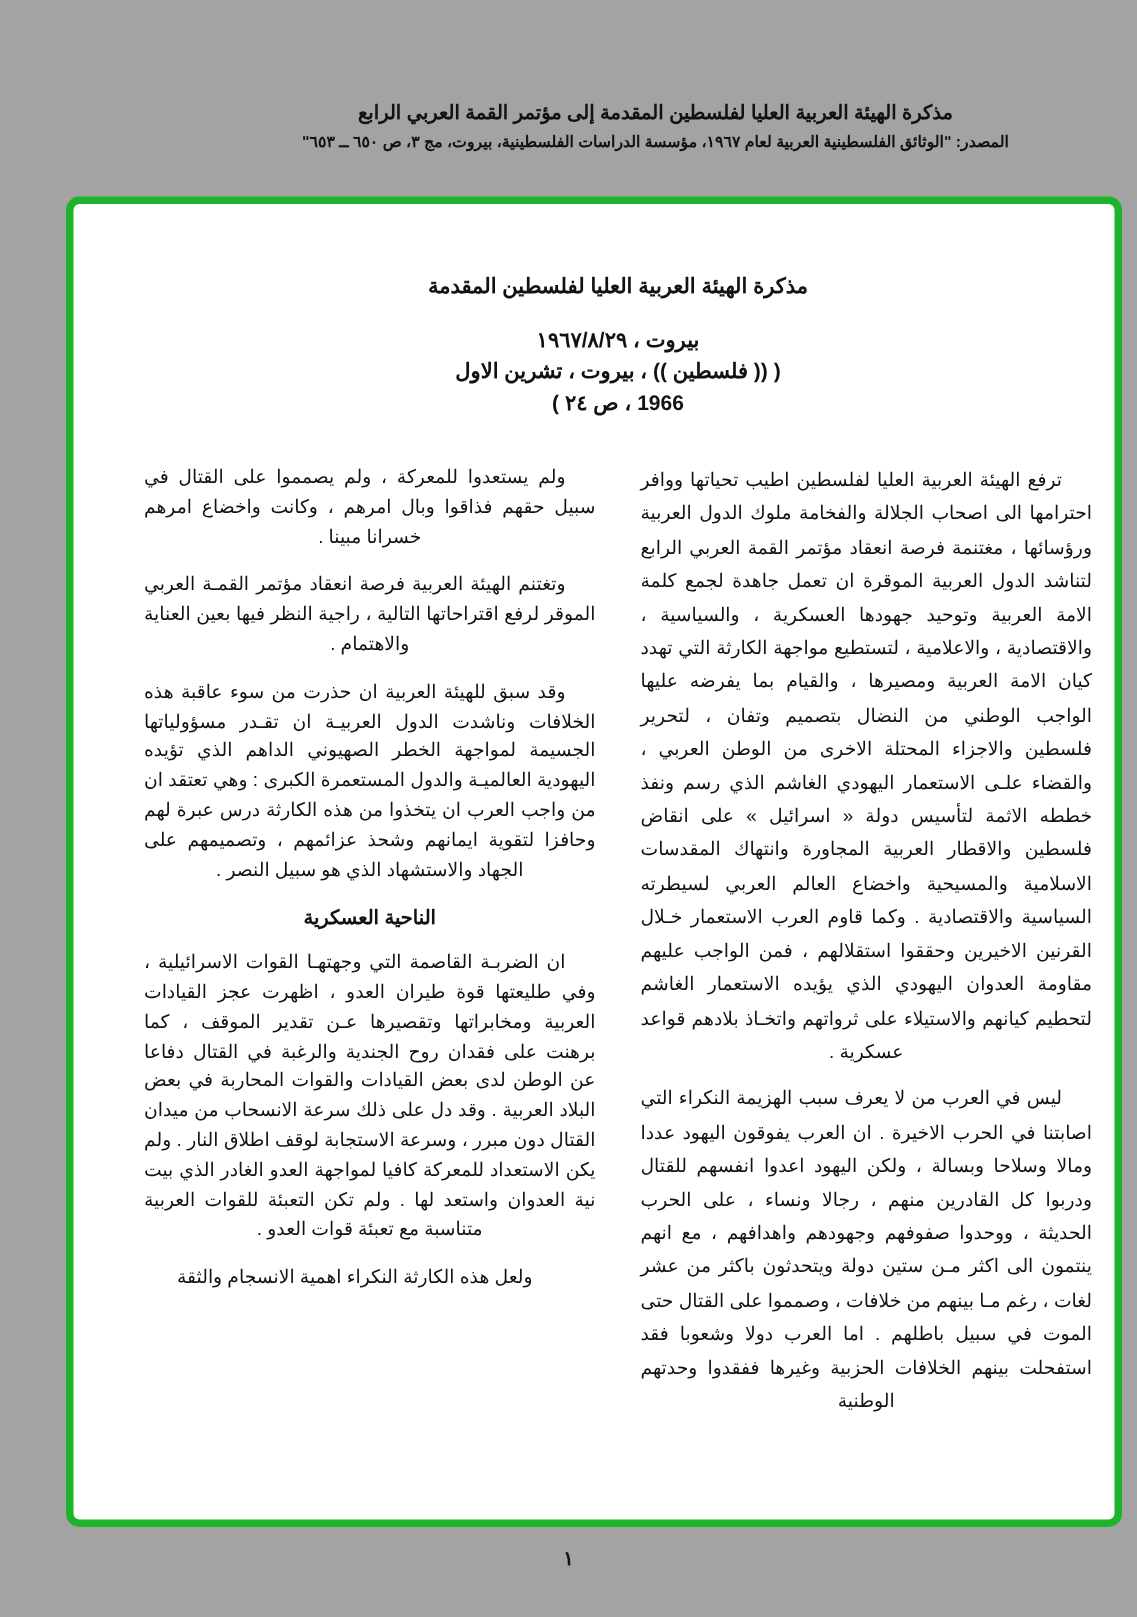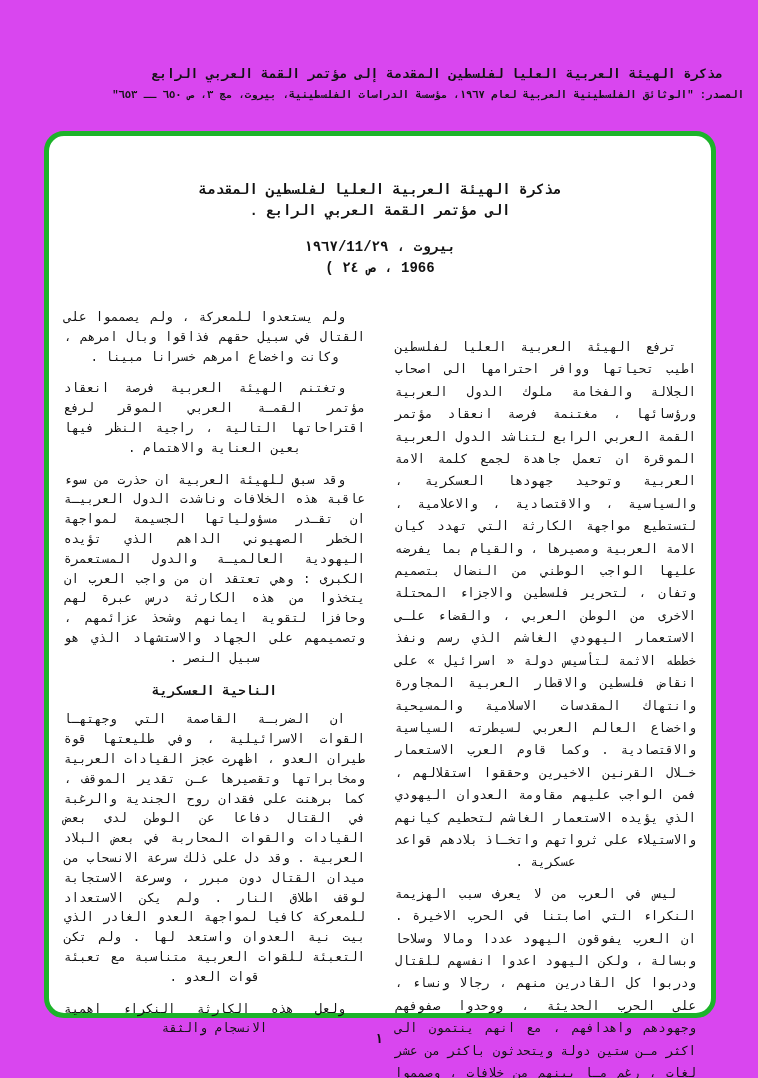--- a/index.html
+++ b/index.html
@@ -1,21 +1,21 @@
 <!DOCTYPE html>
 <html lang="ar"><head>
 <meta charset="utf-8">
 <style>
   html, body { margin: 0; padding: 0; background: #ffffff; }
   .page {
     position: relative;
     width: 758px;
     height: 1078px;
-    background: #d946ef;
-    font-family: Liberation Mono, monospace;
+    background: #a3a3a3;
+    font-family: Liberation Sans, sans-serif;
     color: #121212;
     overflow: hidden;
   }
 
   
   .page-header {
     position: absolute;
     top: 66px;
     left: 130px;
     right: 14px;
@@ -36,23 +36,24 @@
   }
 
   
   .doc-frame {
     position: absolute;
     left: 44px;
     top: 131px;
     width: 662px;
     height: 877px;
     border: 5px solid #1db32a;
-    border-radius: 20px;
+    border-radius: 9px;
     background: #ffffff;
     box-sizing: content-box;
+    padding-left: 32px;
   }
 
   
   .title-block {
     padding-top: 44px;
     text-align: center;
     direction: rtl;
     font-weight: bold;
     font-size: 14px;
     line-height: 21px;
@@ -72,21 +73,21 @@
     direction: rtl;
     text-align: justify;
     font-size: 12.5px;
   }
   .col p {
     margin: 0 0 9px 0;
     text-indent: 20px;
     text-align: justify;
     text-align-last: center;
   }
-  .col-right { line-height: 22.4px; margin-top: 28px; }
+  .col-right { line-height: 22.4px; }
   .col-left  { line-height: 19.8px; }
   .col-left p { margin-bottom: 12px; }
   .col h3.section-heading {
     margin: 0 0 10px 0;
     text-align: center;
     font-size: 13px;
     font-weight: bold;
   }
 
   
@@ -108,23 +109,23 @@
 
   <div class="page-header">
     <div class="hdr-title">مذكرة الهيئة العربية العليا لفلسطين المقدمة إلى مؤتمر القمة العربي الرابع</div>
     <div class="hdr-source">المصدر: "الوثائق الفلسطينية العربية لعام ١٩٦٧، مؤسسة الدراسات الفلسطينية، بيروت، مج ٣، ص ٦٥٠ ــ ٦٥٣"</div>
   </div>
 
   <div class="doc-frame">
 
     <div class="title-block">
       <div>مذكرة الهيئة العربية العليا لفلسطين المقدمة</div>
-      <div>الى مؤتمر القمة العربي الرابع .</div>
       <div class="tb-gap"></div>
-      <div>بيروت ، ١٩٦٧/11/٢٩</div>
+      <div>بيروت ، ١٩٦٧/٨/٢٩</div>
+      <div>( (( فلسطين )) ، بيروت ، تشرين الاول</div>
       <div>1966 ، ص ٢٤ )</div>
     </div>
 
     <div class="columns">
 
       <div class="col col-right">
         <p>ترفع الهيئة العربية العليا لفلسطين اطيب تحياتها ووافر احترامها الى اصحاب الجلالة والفخامة ملوك الدول العربية ورؤسائها ، مغتنمة فرصة انعقاد مؤتمر القمة العربي الرابع لتناشد الدول العربية الموقرة ان تعمل جاهدة لجمع كلمة الامة العربية وتوحيد جهودها العسكرية ، والسياسية ، والاقتصادية ، والاعلامية ، لتستطيع مواجهة الكارثة التي تهدد كيان الامة العربية ومصيرها ، والقيام بما يفرضه عليها الواجب الوطني من النضال بتصميم وتفان ، لتحرير فلسطين والاجزاء المحتلة الاخرى من الوطن العربي ، والقضاء علـى الاستعمار اليهودي الغاشم الذي رسم ونفذ خططه الاثمة لتأسيس دولة « اسرائيل » على انقاض فلسطين والاقطار العربية المجاورة وانتهاك المقدسات الاسلامية والمسيحية واخضاع العالم العربي لسيطرته السياسية والاقتصادية . وكما قاوم العرب الاستعمار خـلال القرنين الاخيرين وحققوا استقلالهم ، فمن الواجب عليهم مقاومة العدوان اليهودي الذي يؤيده الاستعمار الغاشم لتحطيم كيانهم والاستيلاء على ثرواتهم واتخـاذ بلادهم قواعد عسكرية .</p>
         <p>ليس في العرب من لا يعرف سبب الهزيمة النكراء التي اصابتنا في الحرب الاخيرة . ان العرب يفوقون اليهود عددا ومالا وسلاحا وبسالة ، ولكن اليهود اعدوا انفسهم للقتال ودربوا كل القادرين منهم ، رجالا ونساء ، على الحرب الحديثة ، ووحدوا صفوفهم وجهودهم واهدافهم ، مع انهم ينتمون الى اكثر مـن ستين دولة ويتحدثون باكثر من عشر لغات ، رغم مـا بينهم من خلافات ، وصمموا على القتال حتى الموت في سبيل باطلهم . اما العرب دولا وشعوبا فقد استفحلت بينهم الخلافات الحزبية وغيرها ففقدوا وحدتهم الوطنية</p>
       </div>
 

